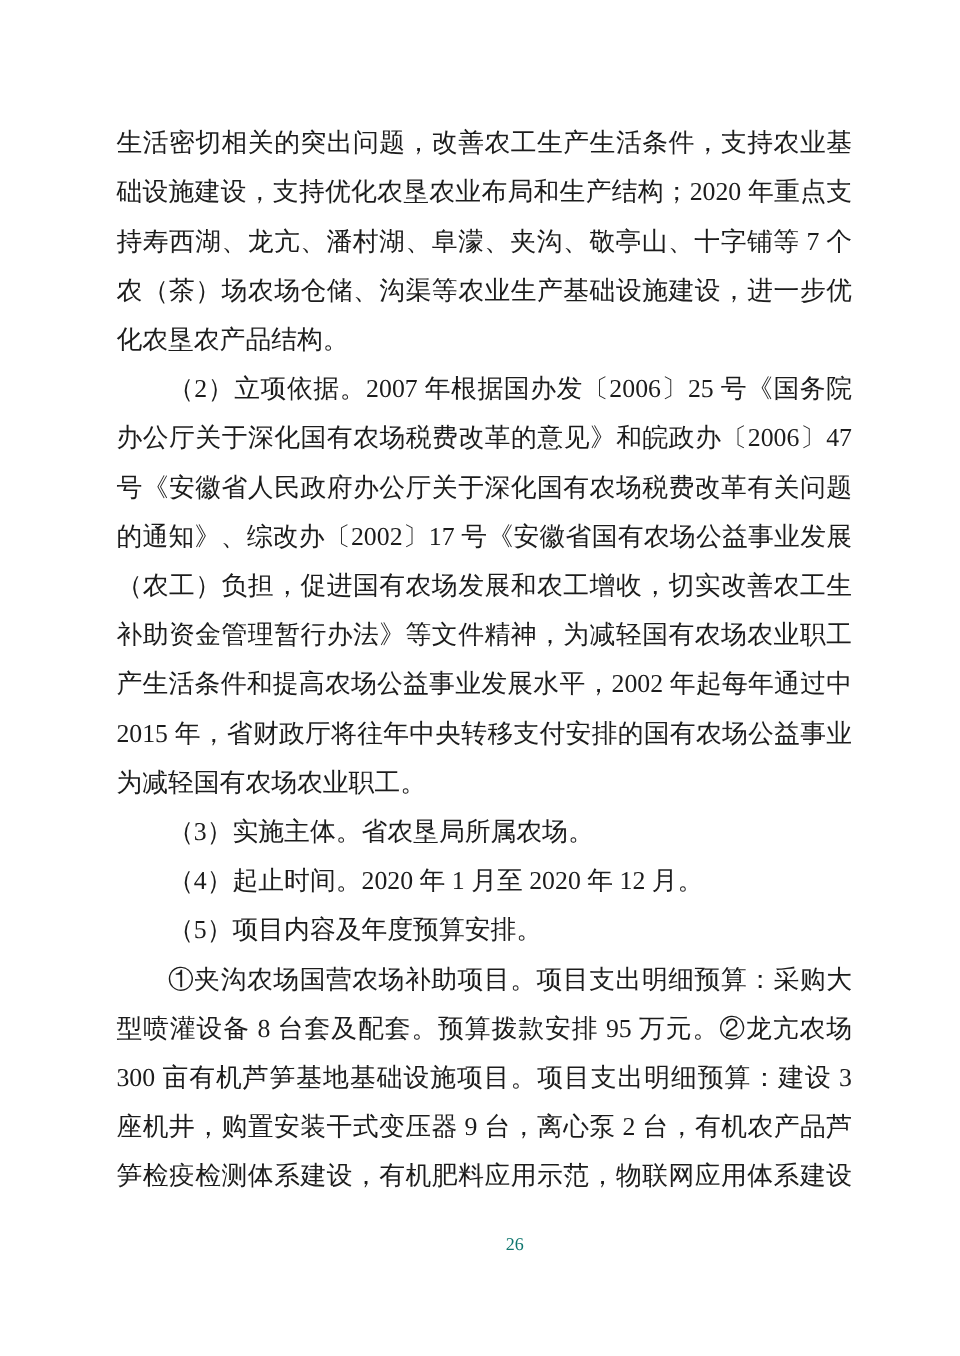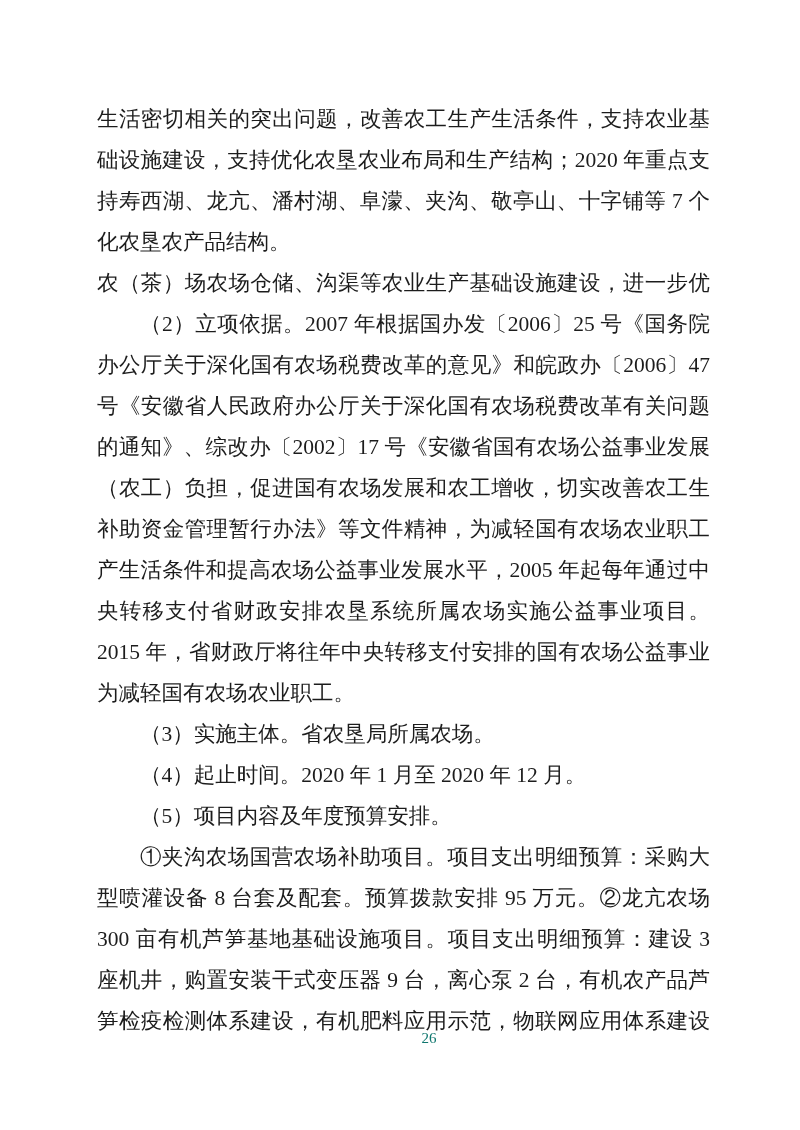--- a/index.html
+++ b/index.html
@@ -51,30 +51,29 @@
   }
 </style>
 </head>
 <body>
 
 <div class="page">
   <div class="body-text">
     <div class="ln j">生活密切相关的突出问题，改善农工生产生活条件，支持农业基</div>
     <div class="ln j">础设施建设，支持优化农垦农业布局和生产结构；2020 年重点支</div>
     <div class="ln j">持寿西湖、龙亢、潘村湖、阜濛、夹沟、敬亭山、十字铺等 7 个</div>
+    <div class="ln j">农（茶）场农场仓储、沟渠等农业生产基础设施建设，进一步优</div>
     <div class="ln">化农垦农产品结构。</div>
-    <div class="ln j">农（茶）场农场仓储、沟渠等农业生产基础设施建设，进一步优</div>
     <div class="ln j ind">（2）立项依据。2007 年根据国办发〔2006〕25 号《国务院</div>
     <div class="ln j">办公厅关于深化国有农场税费改革的意见》和皖政办〔2006〕47</div>
     <div class="ln j">号《安徽省人民政府办公厅关于深化国有农场税费改革有关问题</div>
     <div class="ln j">的通知》、综改办〔2002〕17 号《安徽省国有农场公益事业发展</div>
     <div class="ln j">（农工）负担，促进国有农场发展和农工增收，切实改善农工生</div>
     <div class="ln j">补助资金管理暂行办法》等文件精神，为减轻国有农场农业职工</div>
-    <div class="ln j">产生活条件和提高农场公益事业发展水平，2005 年起每年通过中</div>
-    <div class="ln j">央转移支付省财政安排农垦系统所属农场实施公益事业项目。</div>
+    <div class="ln j">产生活条件和提高农场公益事业发展水平，2002 年起每年通过中</div>
     <div class="ln j">2015 年，省财政厅将往年中央转移支付安排的国有农场公益事业</div>
     <div class="ln">为减轻国有农场农业职工。</div>
     <div class="ln ind">（3）实施主体。省农垦局所属农场。</div>
     <div class="ln ind">（4）起止时间。2020 年 1 月至 2020 年 12 月。</div>
     <div class="ln ind">（5）项目内容及年度预算安排。</div>
     <div class="ln j ind">①夹沟农场国营农场补助项目。项目支出明细预算：采购大</div>
     <div class="ln j">型喷灌设备 8 台套及配套。预算拨款安排 95 万元。②龙亢农场</div>
     <div class="ln j">300 亩有机芦笋基地基础设施项目。项目支出明细预算：建设 3</div>
     <div class="ln j">座机井，购置安装干式变压器 9 台，离心泵 2 台，有机农产品芦</div>
     <div class="ln j">笋检疫检测体系建设，有机肥料应用示范，物联网应用体系建设</div>

